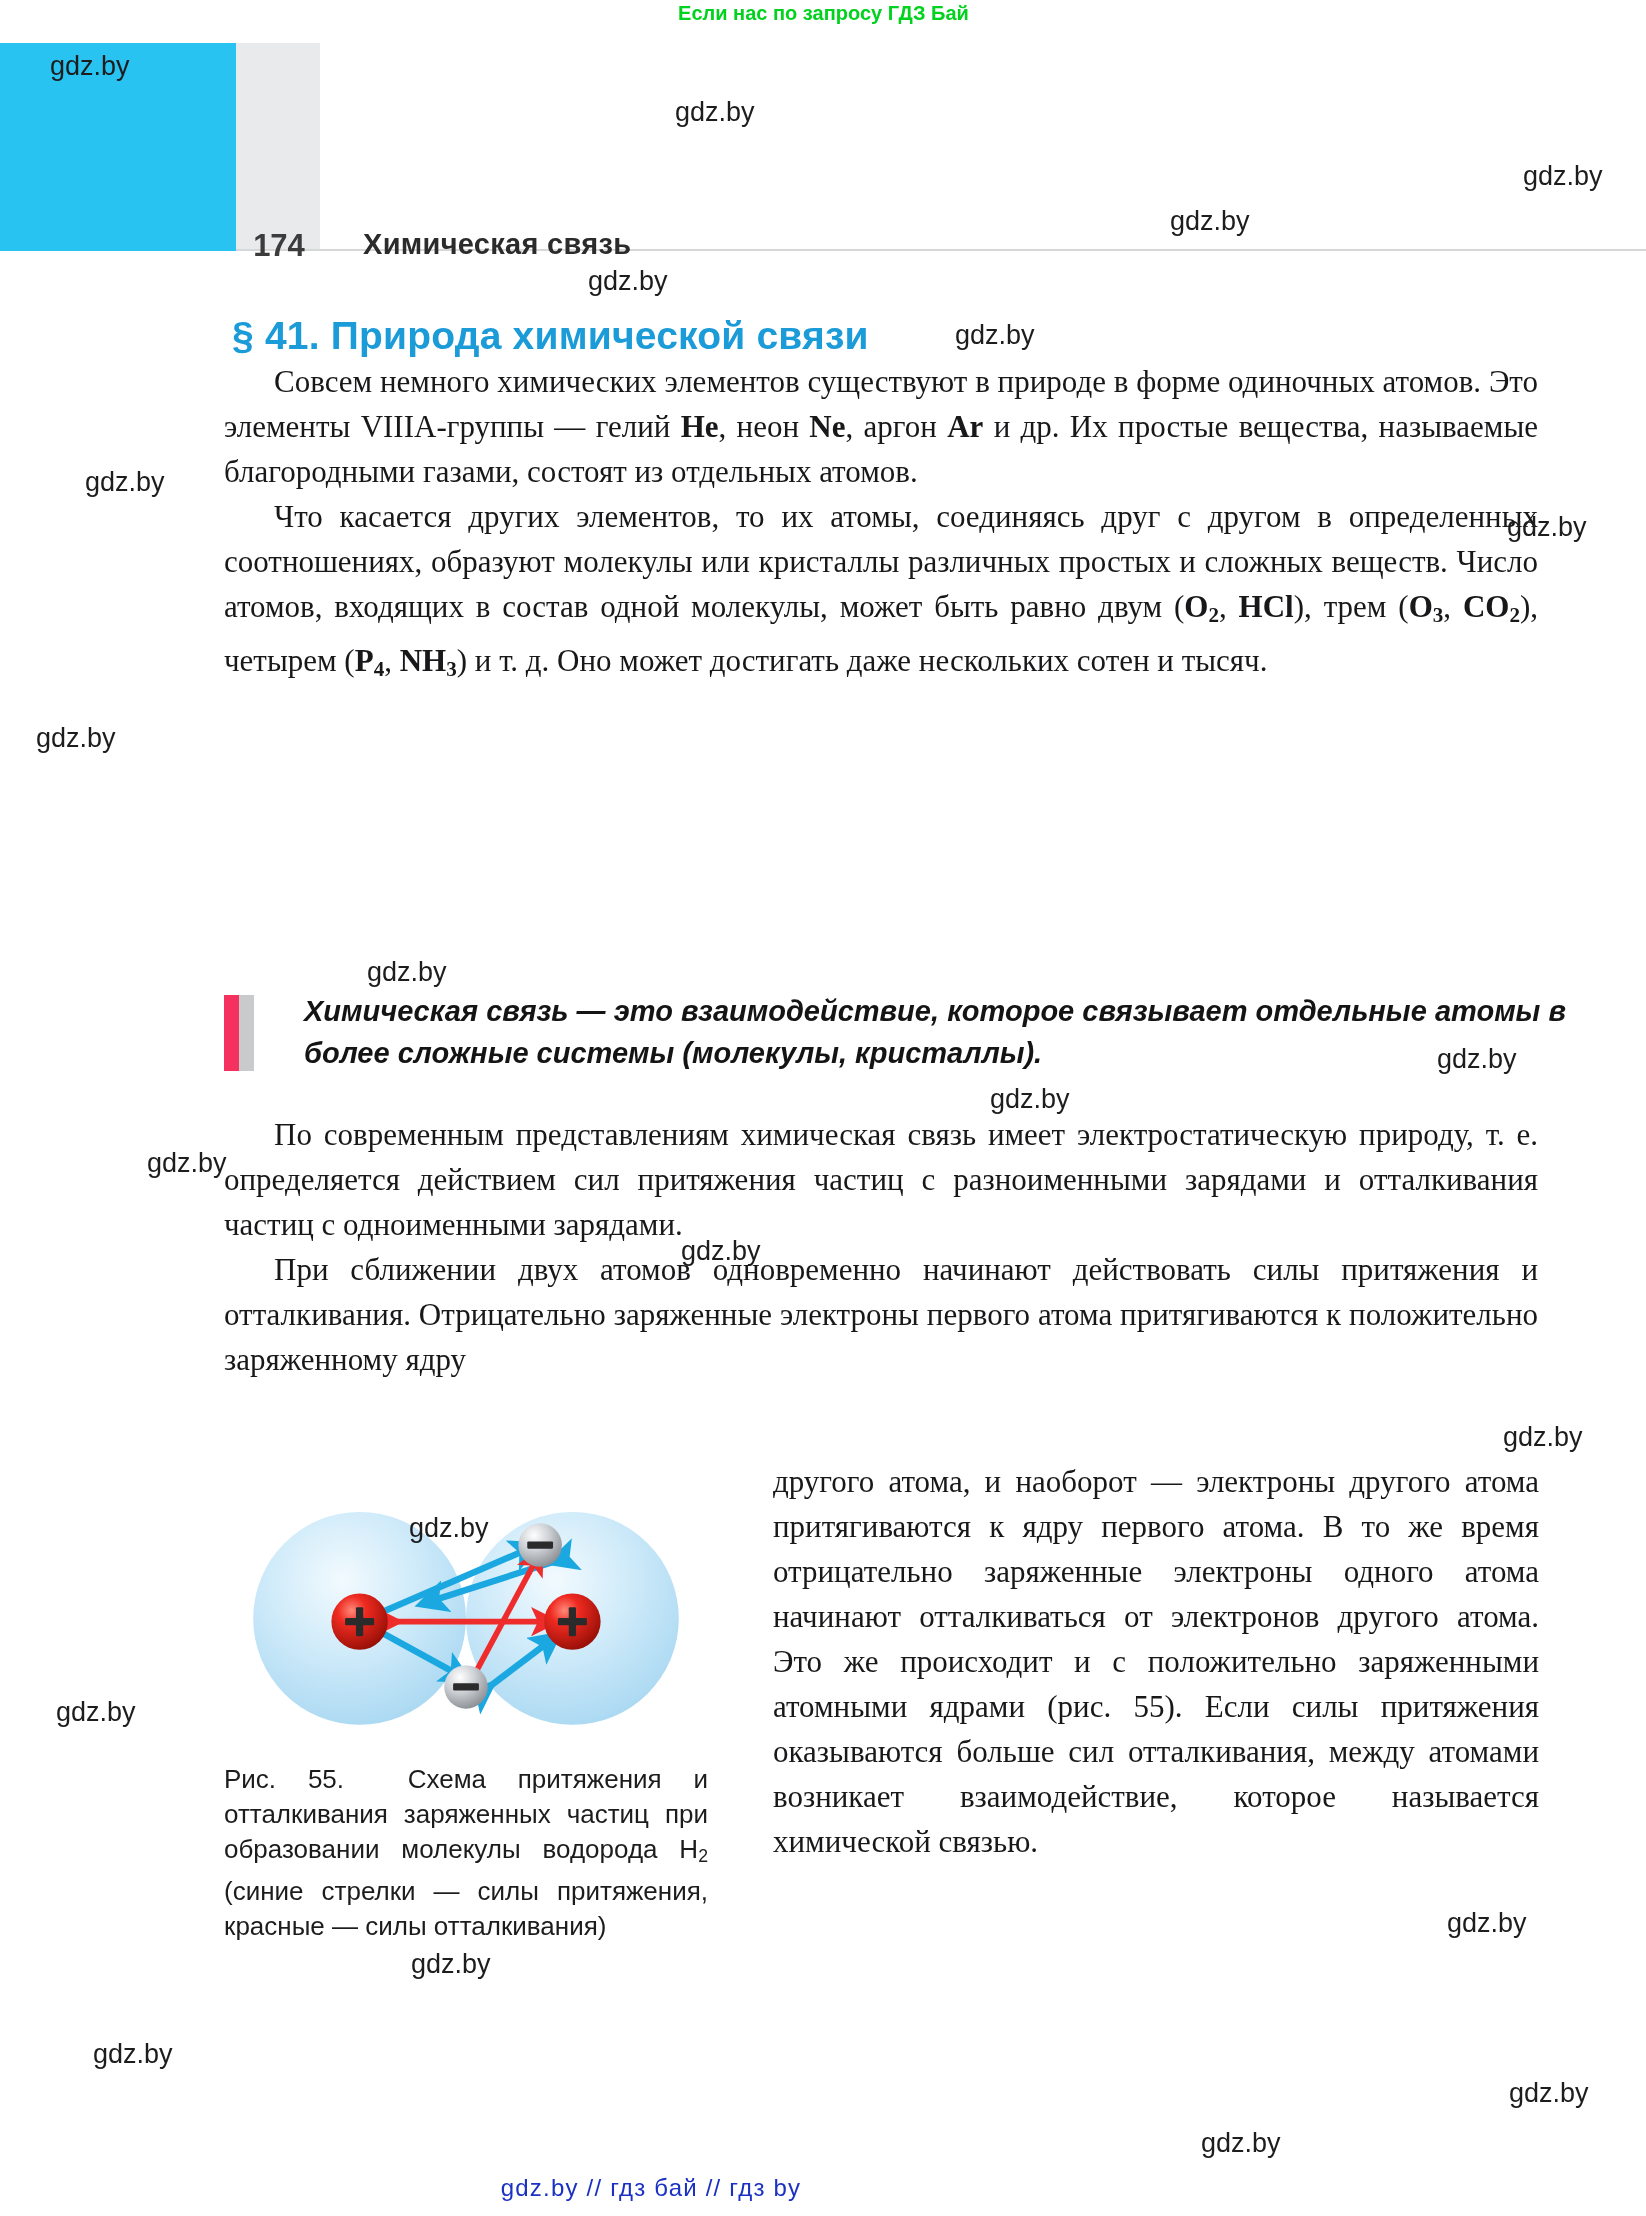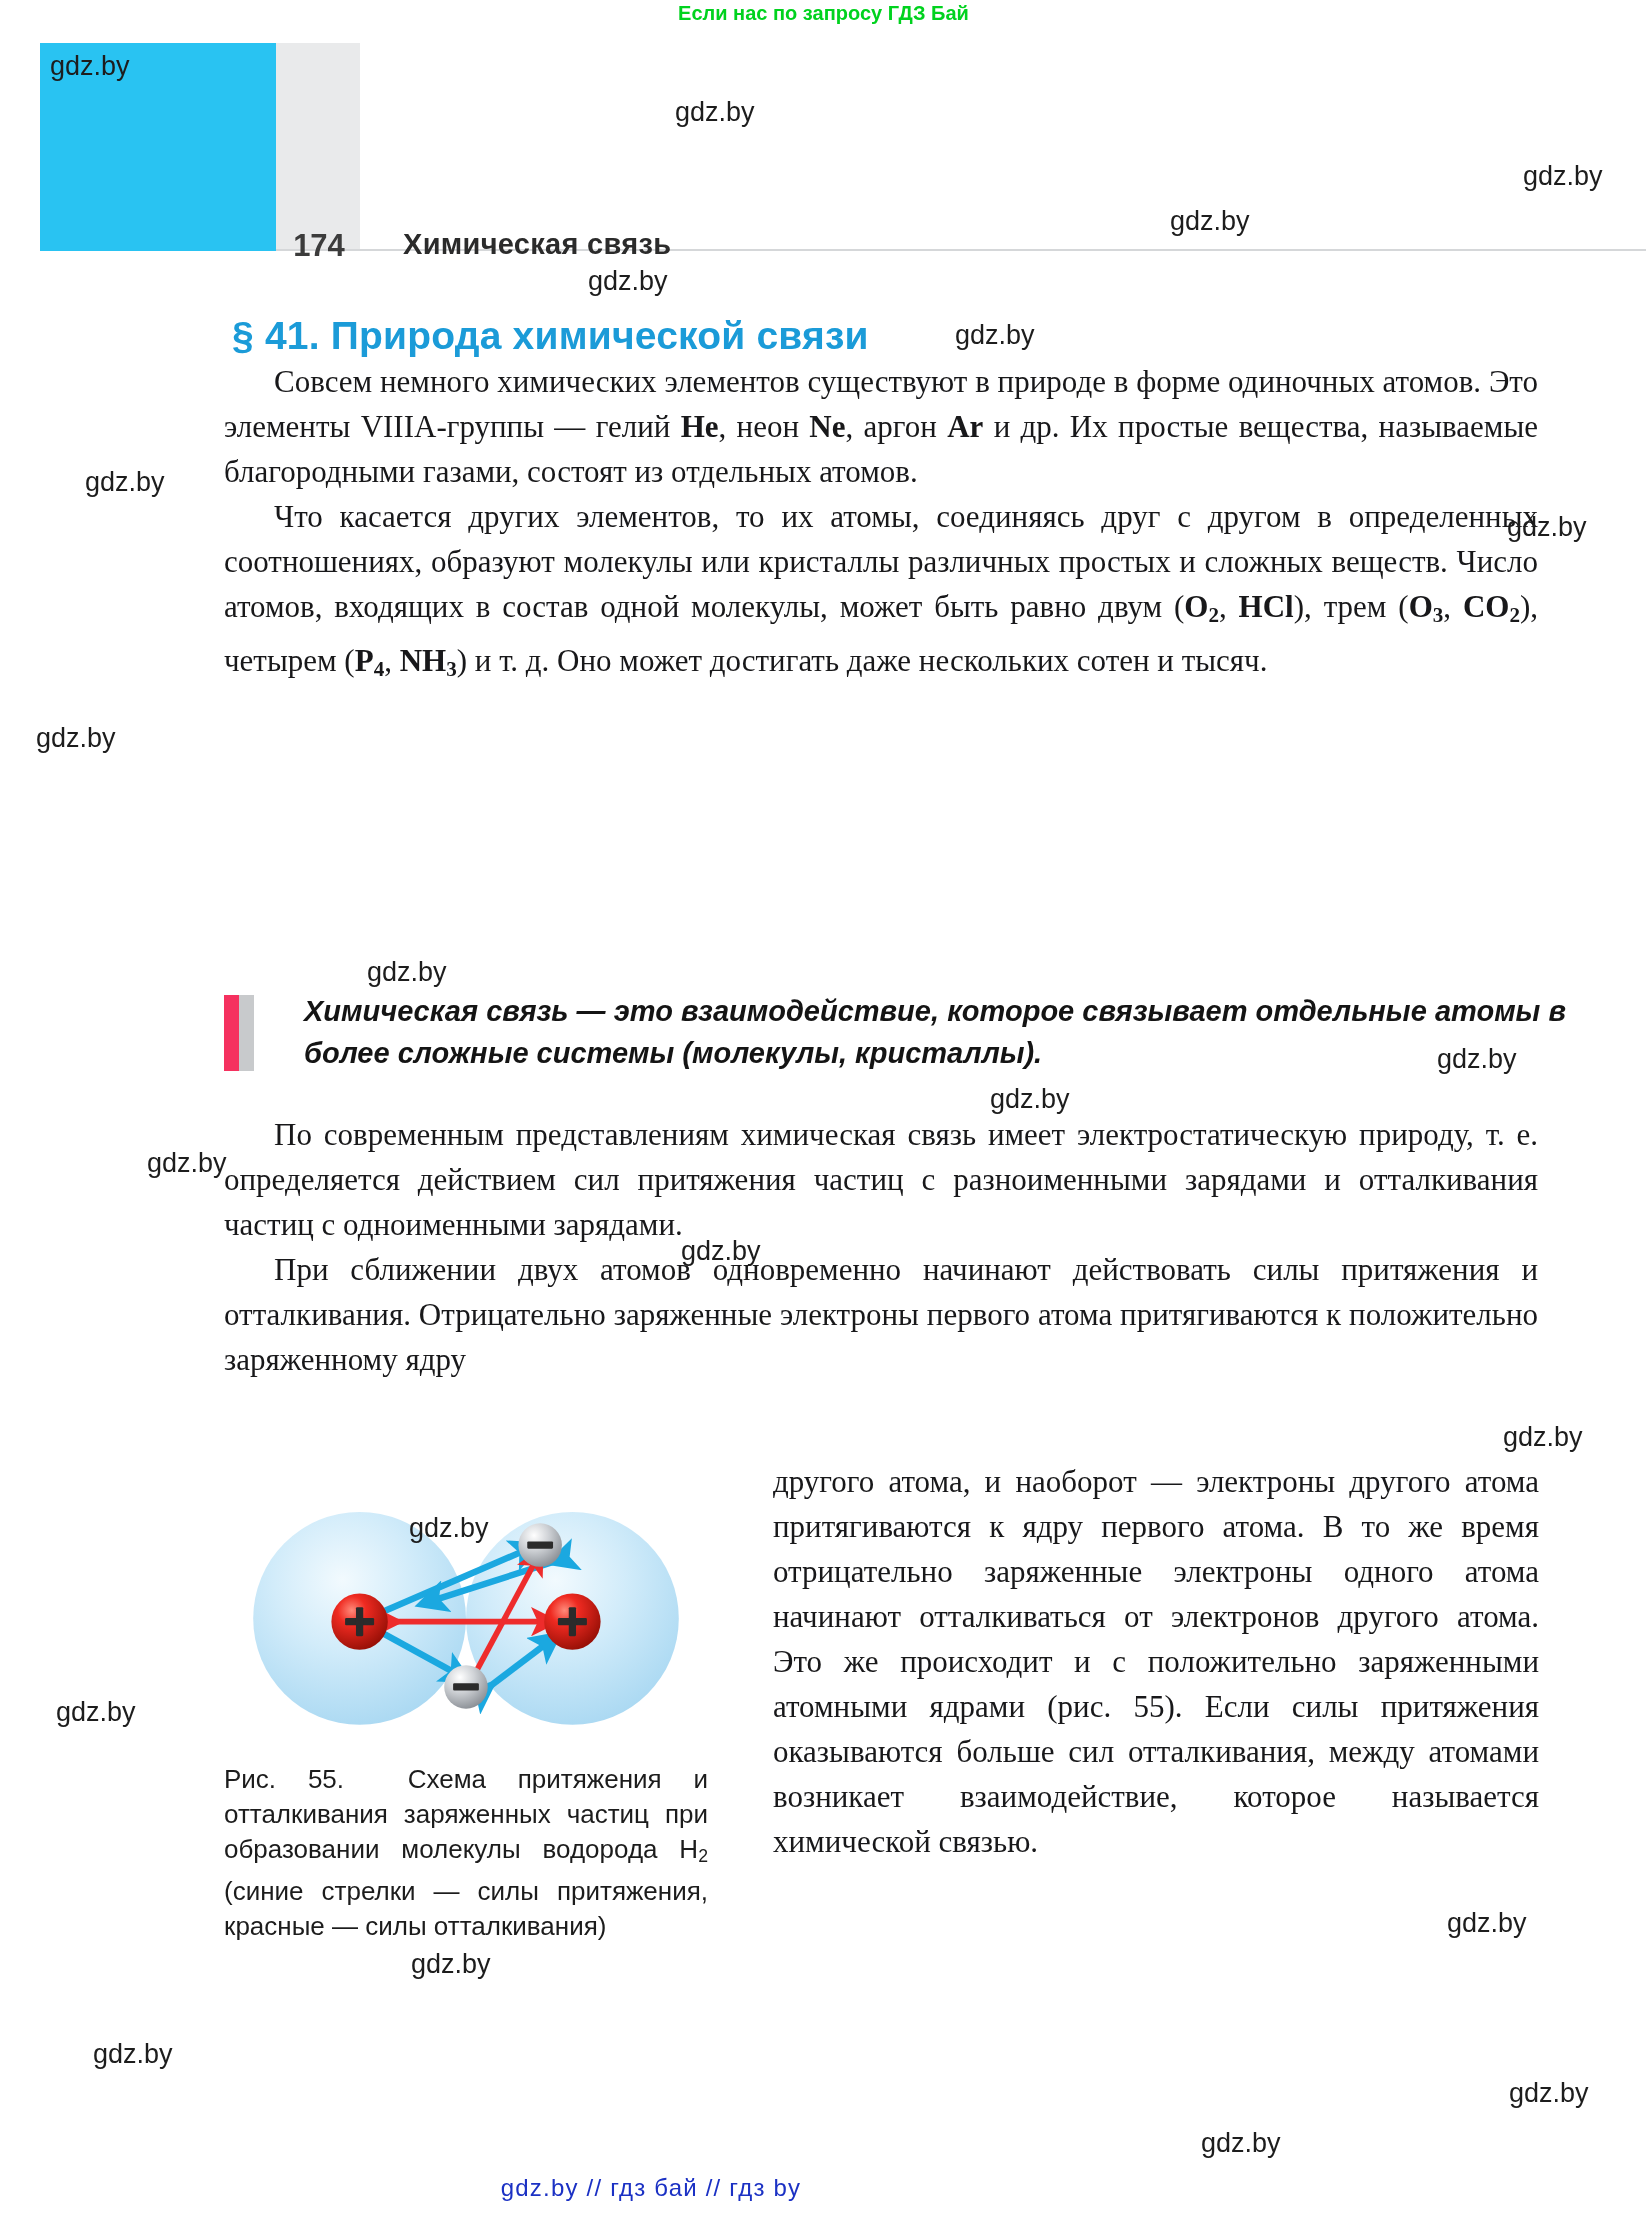--- a/index.html
+++ b/index.html
@@ -36,21 +36,20 @@
     letter-spacing: 0px;
   }
 
   
   .page-header {
     position: absolute;
     top: 43px;
     left: 0;
     width: 1476px;
     height: 208px;
-    margin-left: 40px;
   }
   .header-cyan {
     position: absolute;
     left: 0;
     top: 0;
     width: 236px;
     height: 208px;
     background: #29c3f2;
   }
   .header-gray {

